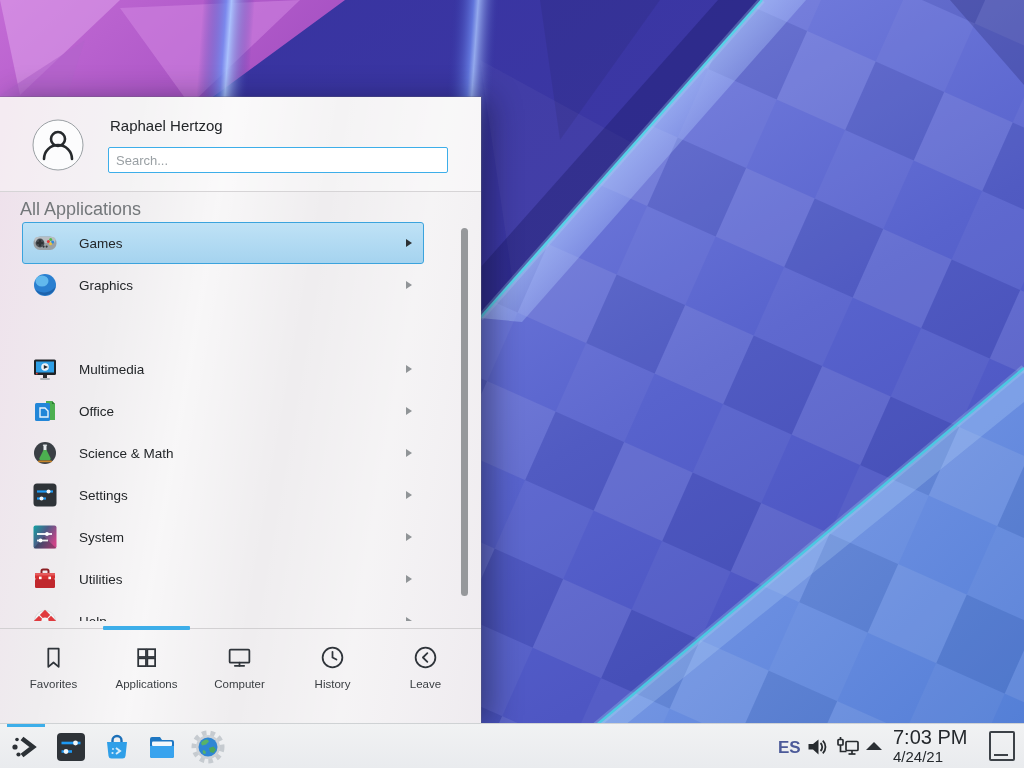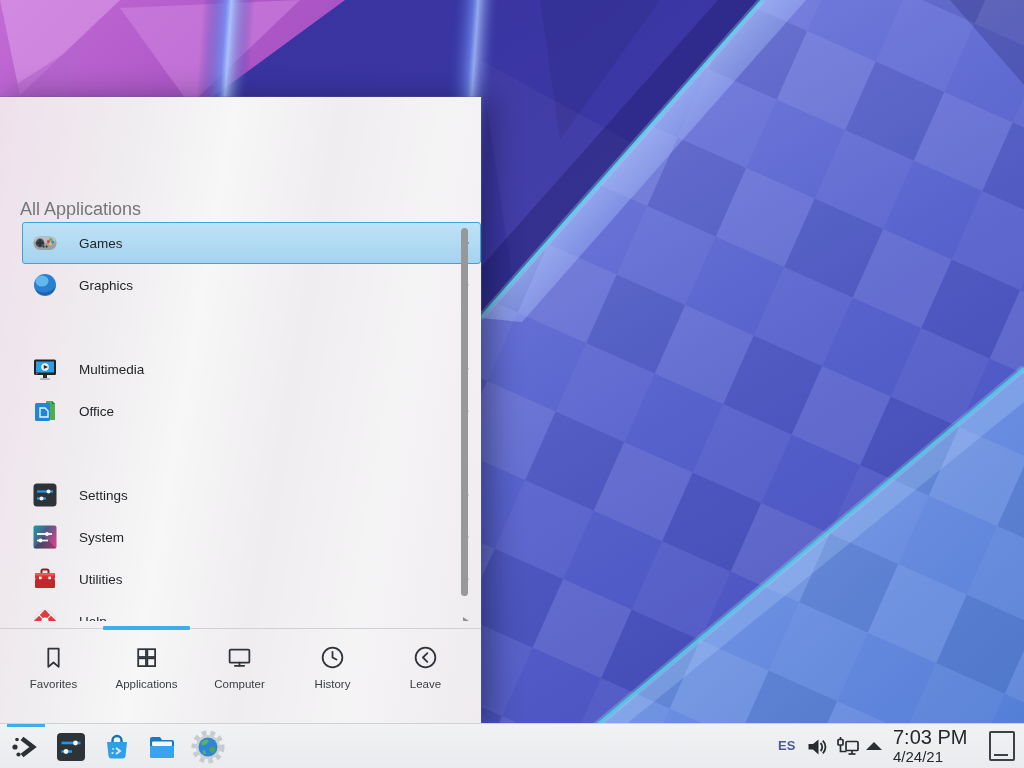--- a/index.html
+++ b/index.html
@@ -21,21 +21,21 @@
   .avatar{position:absolute;left:32px;top:22px;width:52px;height:52px;}
   .user-name{position:absolute;left:110px;top:20px;font-size:15px;color:#232629;}
   .search-box{position:absolute;left:108px;top:50px;width:340px;height:26px;
         border:1.5px solid #3daee9;border-radius:2px;background:#fff;
         font-size:13px;color:#232629;padding:0 7px;outline:none;box-sizing:border-box;
         font-family:"Liberation Sans","DejaVu Sans",sans-serif;}
   .search-box::placeholder{color:#9aa0a4;}
   .section-label{position:absolute;left:20px;top:102px;font-size:18px;color:#73777a;}
 
   .menu-list{position:absolute;left:0;top:125px;width:481px;height:399px;overflow:hidden;}
-  .cat-row{position:absolute;left:22px;width:459px;height:42px;display:flex;align-items:center;
+  .cat-row{position:absolute;left:22px;width:402px;height:42px;display:flex;align-items:center;
         border:1px solid transparent;border-radius:3px;box-sizing:border-box;cursor:default;}
   .cat-row.selected{background:linear-gradient(#bfe2f6,#a5d3ef);border-color:#3ba3dd;}
   .cat-icon{width:26px;height:26px;margin-left:9px;flex:0 0 auto;}
   .cat-label{margin-left:21px;font-size:13.5px;color:#232629;flex:1 1 auto;}
   .cat-arrow{width:0;height:0;border-left:6px solid #909497;
         border-top:4.5px solid transparent;border-bottom:4.5px solid transparent;
         margin-right:11px;flex:0 0 auto;}
   .cat-row.selected .cat-arrow{border-left-color:#2c3033;}
 
   .scroll-thumb{position:absolute;left:461px;top:131px;width:7px;height:368px;
@@ -48,21 +48,21 @@
   .tab{width:93px;display:flex;flex-direction:column;align-items:center;padding-top:12px;
         box-sizing:border-box;cursor:default;}
   .tab svg{width:27px;height:27px;}
   .tab-label{margin-top:7px;font-size:11.5px;color:#3a3e42;}
 
   
   #taskbar{position:absolute;left:0;top:723px;width:1024px;height:45px;
         background:linear-gradient(#f1f2f3,#e9ebee);border-top:1px solid #cfd2d4;box-sizing:border-box;}
   .tb-icon{position:absolute;top:5px;width:36px;height:36px;}
   .tb-active-line{position:absolute;left:7px;top:0;width:38px;height:3px;background:#3daee9;}
-  .tray-text{position:absolute;left:778px;top:14px;font-size:13px;font-weight:bold;color:#4c5a99;}
+  .tray-text{position:absolute;left:778px;top:14px;font-size:17px;font-weight:bold;color:#4c5a99;}
   .tray-icon{position:absolute;top:12px;}
   .tray-caret{position:absolute;left:866px;top:18px;width:0;height:0;
         border-left:8px solid transparent;border-right:8px solid transparent;
         border-bottom:8px solid #2b2f34;}
   .clock{position:absolute;left:893px;top:2px;width:84px;text-align:left;color:#24282c;cursor:default;}
   .clock .time{font-size:20px;line-height:22px;}
   .clock .date{font-size:15px;line-height:17px;}
   .show-desktop{position:absolute;left:989px;top:7px;width:26px;height:30px;
         border:2px solid #3c4147;border-radius:2px;box-sizing:border-box;}
   .show-desktop i{position:absolute;left:3px;bottom:3px;width:14px;height:2px;background:#3c4147;}
@@ -139,20 +139,29 @@
     <line x1="762" y1="0" x2="480" y2="318" stroke="#9fdcf2" stroke-width="7" opacity=".3"></line>
     <line x1="762" y1="0" x2="480" y2="318" stroke="#57d2e8" stroke-width="2.5"></line>
     <line x1="1024" y1="368" x2="545" y2="768" stroke="#9fdcf2" stroke-width="7" opacity=".28"></line>
     <line x1="1024" y1="368" x2="545" y2="768" stroke="#4cc8e2" stroke-width="2.5"></line>
     <polygon points="950,0 1024,0 1024,85" fill="#1b1b5e" opacity=".25"></polygon>
   </svg>
 
   <div id="menu">
     <div class="sheen"></div>
 
+    <div class="menu-header">
+      <svg class="avatar" viewBox="0 0 52 52">
+        <circle cx="26" cy="26" r="25" fill="#fcfcfd" stroke="#9aa0a4" stroke-width="1"></circle>
+        <circle cx="26" cy="20" r="7" fill="none" stroke="#26292c" stroke-width="2.6"></circle>
+        <path d="M12 40 a14 14 0 0 1 28 0" fill="none" stroke="#26292c" stroke-width="2.6" stroke-linecap="round"></path>
+      </svg>
+      <div class="user-name">Raphael Hertzog</div>
+      <input class="search-box" type="text" placeholder="Search..." style="">
+    </div>
 
     <div class="section-label">All Applications</div>
 
     <div class="menu-list">
 
       <div class="cat-row selected" style="top:0">
         <svg class="cat-icon" viewBox="0 0 26 26">
           <rect x="1.5" y="6.5" width="23" height="13.5" rx="6.5" fill="#9aa0a4"></rect>
           <rect x="2.5" y="7" width="21" height="6" rx="3" fill="#b9bec2"></rect>
           <circle cx="8" cy="13" r="4.4" fill="#4a4f54"></circle>
@@ -198,20 +207,31 @@
         <svg class="cat-icon" viewBox="0 0 26 26">
           <path d="M14 3 h6 l3 3 v16 h-9 Z" fill="#4caf50"></path>
           <polygon points="20,3 23,6 20,6" fill="#2e7d32"></polygon>
           <rect x="3" y="5" width="15" height="18" rx="1.5" fill="#2286d8"></rect>
           <path d="M8 10 h5 l3 3 v6 h-8 Z" fill="none" stroke="#eaf4fc" stroke-width="1.4"></path>
         </svg>
         <span class="cat-label">Office</span>
         <span class="cat-arrow"></span>
       </div>
 
+      <div class="cat-row" style="top:210px">
+        <svg class="cat-icon" viewBox="0 0 26 26">
+          <circle cx="13" cy="13" r="11" fill="#3a3f45"></circle>
+          <rect x="10.8" y="4.5" width="4.4" height="1.6" rx=".8" fill="#cfd4d8"></rect>
+          <rect x="11.5" y="5.5" width="3" height="5" fill="#e8ecef"></rect>
+          <path d="M11.5 10 L7.5 18 a1.5 1.5 0 0 0 1.3 2.2 h8.4 a1.5 1.5 0 0 0 1.3 -2.2 L14.5 10 Z" fill="#4caf50"></path>
+          <rect x="6" y="20.6" width="14" height="1.6" rx=".8" fill="#c8842a"></rect>
+        </svg>
+        <span class="cat-label">Science &amp; Math</span>
+        <span class="cat-arrow"></span>
+      </div>
 
       <div class="cat-row" style="top:252px">
         <svg class="cat-icon" viewBox="0 0 26 26">
           <rect x="1.5" y="1.5" width="23" height="23" rx="3.5" fill="#2e3338"></rect>
           <line x1="5" y1="9.5" x2="21" y2="9.5" stroke="#1d99f3" stroke-width="2.2"></line>
           <circle cx="16.5" cy="9.5" r="2" fill="#f2f6f8"></circle>
           <line x1="5" y1="16.5" x2="14" y2="16.5" stroke="#1d99f3" stroke-width="2.2"></line>
           <circle cx="9.5" cy="16.5" r="2" fill="#f2f6f8"></circle>
         </svg>
         <span class="cat-label">Settings</span>

